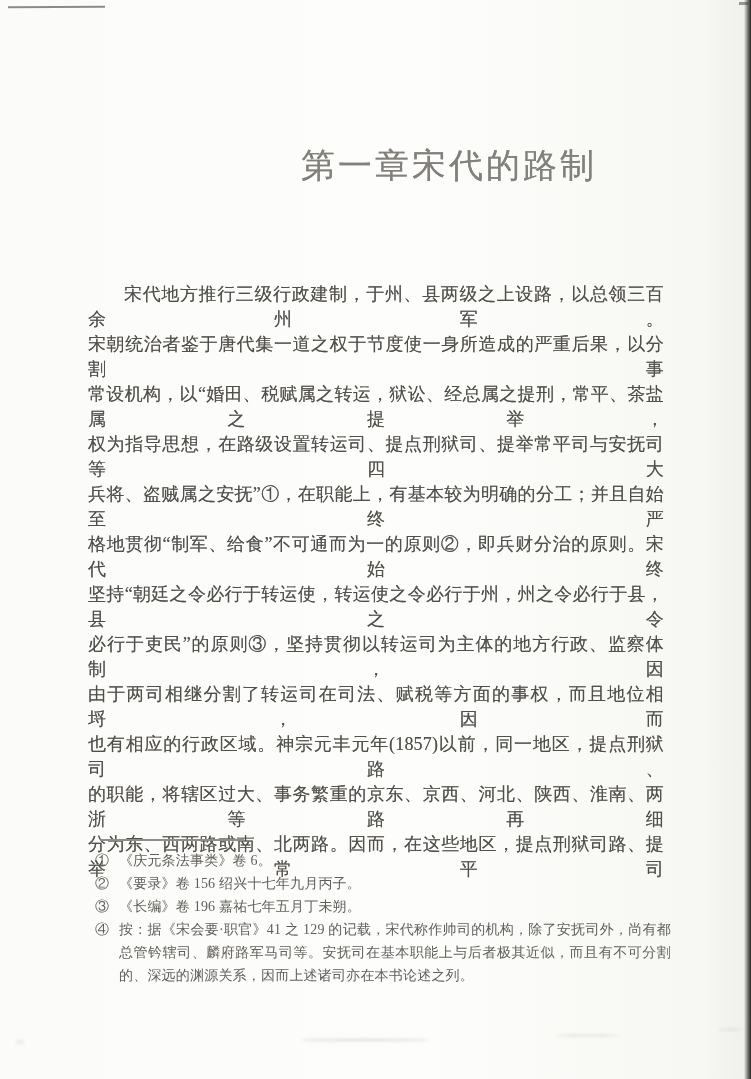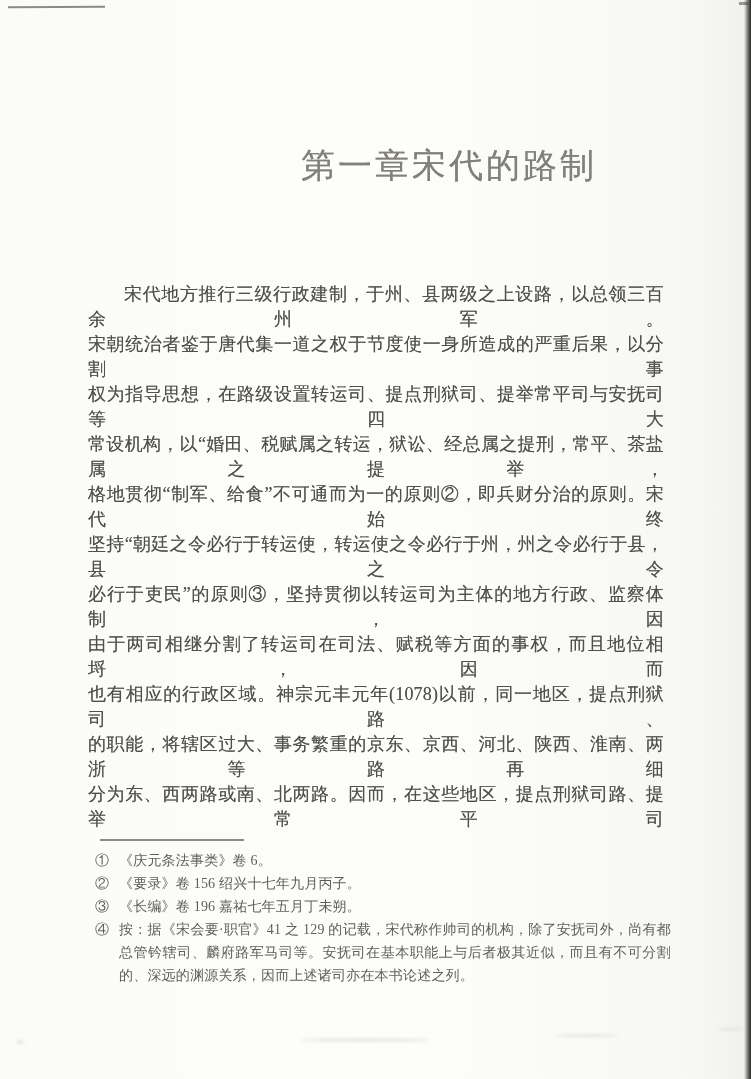--- a/index.html
+++ b/index.html
@@ -81,27 +81,28 @@
   <div class="smudge s3"></div>
   <div class="smudge s4"></div>
 
   <div class="chapter-title">
     <span class="num">第一章</span><span class="name">宋代的路制</span>
   </div>
 
   <div class="body-text">
     <div class="bline first">宋代地方推行三级行政建制，于州、县两级之上设路，以总领三百余州军。</div>
     <div class="bline">宋朝统治者鉴于唐代集一道之权于节度使一身所造成的严重后果，以分割事</div>
+    <div class="bline">常设机构，以“婚田、税赋属之转运，狱讼、经总属之提刑，常平、茶盐属之提举，</div>
     <div class="bline">权为指导思想，在路级设置转运司、提点刑狱司、提举常平司与安抚司等四大</div>
-    <div class="bline">常设机构，以“婚田、税赋属之转运，狱讼、经总属之提刑，常平、茶盐属之提举，</div>
+    <div class="bline">兵将、盗贼属之安抚”①，在职能上，有基本较为明确的分工；并且自始至终严</div>
     <div class="bline">格地贯彻“制军、给食”不可通而为一的原则②，即兵财分治的原则。宋代始终</div>
     <div class="bline">坚持“朝廷之令必行于转运使，转运使之令必行于州，州之令必行于县，县之令</div>
     <div class="bline">必行于吏民”的原则③，坚持贯彻以转运司为主体的地方行政、监察体制，因</div>
     <div class="bline">由于两司相继分割了转运司在司法、赋税等方面的事权，而且地位相埒，因而</div>
-    <div class="bline">也有相应的行政区域。神宗元丰元年(1078)以前，同一地区，提点刑狱司路、</div>
+    <div class="bline">也有相应的行政区域。神宗元丰元年(1857)以前，同一地区，提点刑狱司路、</div>
     <div class="bline">的职能，将辖区过大、事务繁重的京东、京西、河北、陕西、淮南、两浙等路再细</div>
     <div class="bline">分为东、西两路或南、北两路。因而，在这些地区，提点刑狱司路、提举常平司</div>
   </div>
 
   <div class="fn-rule"></div>
 
   <div class="footnotes">
     <div class="fn-item">
       <span class="fn-marker">①</span>
       <span class="fn-text">《庆元条法事类》卷 6。</span>

